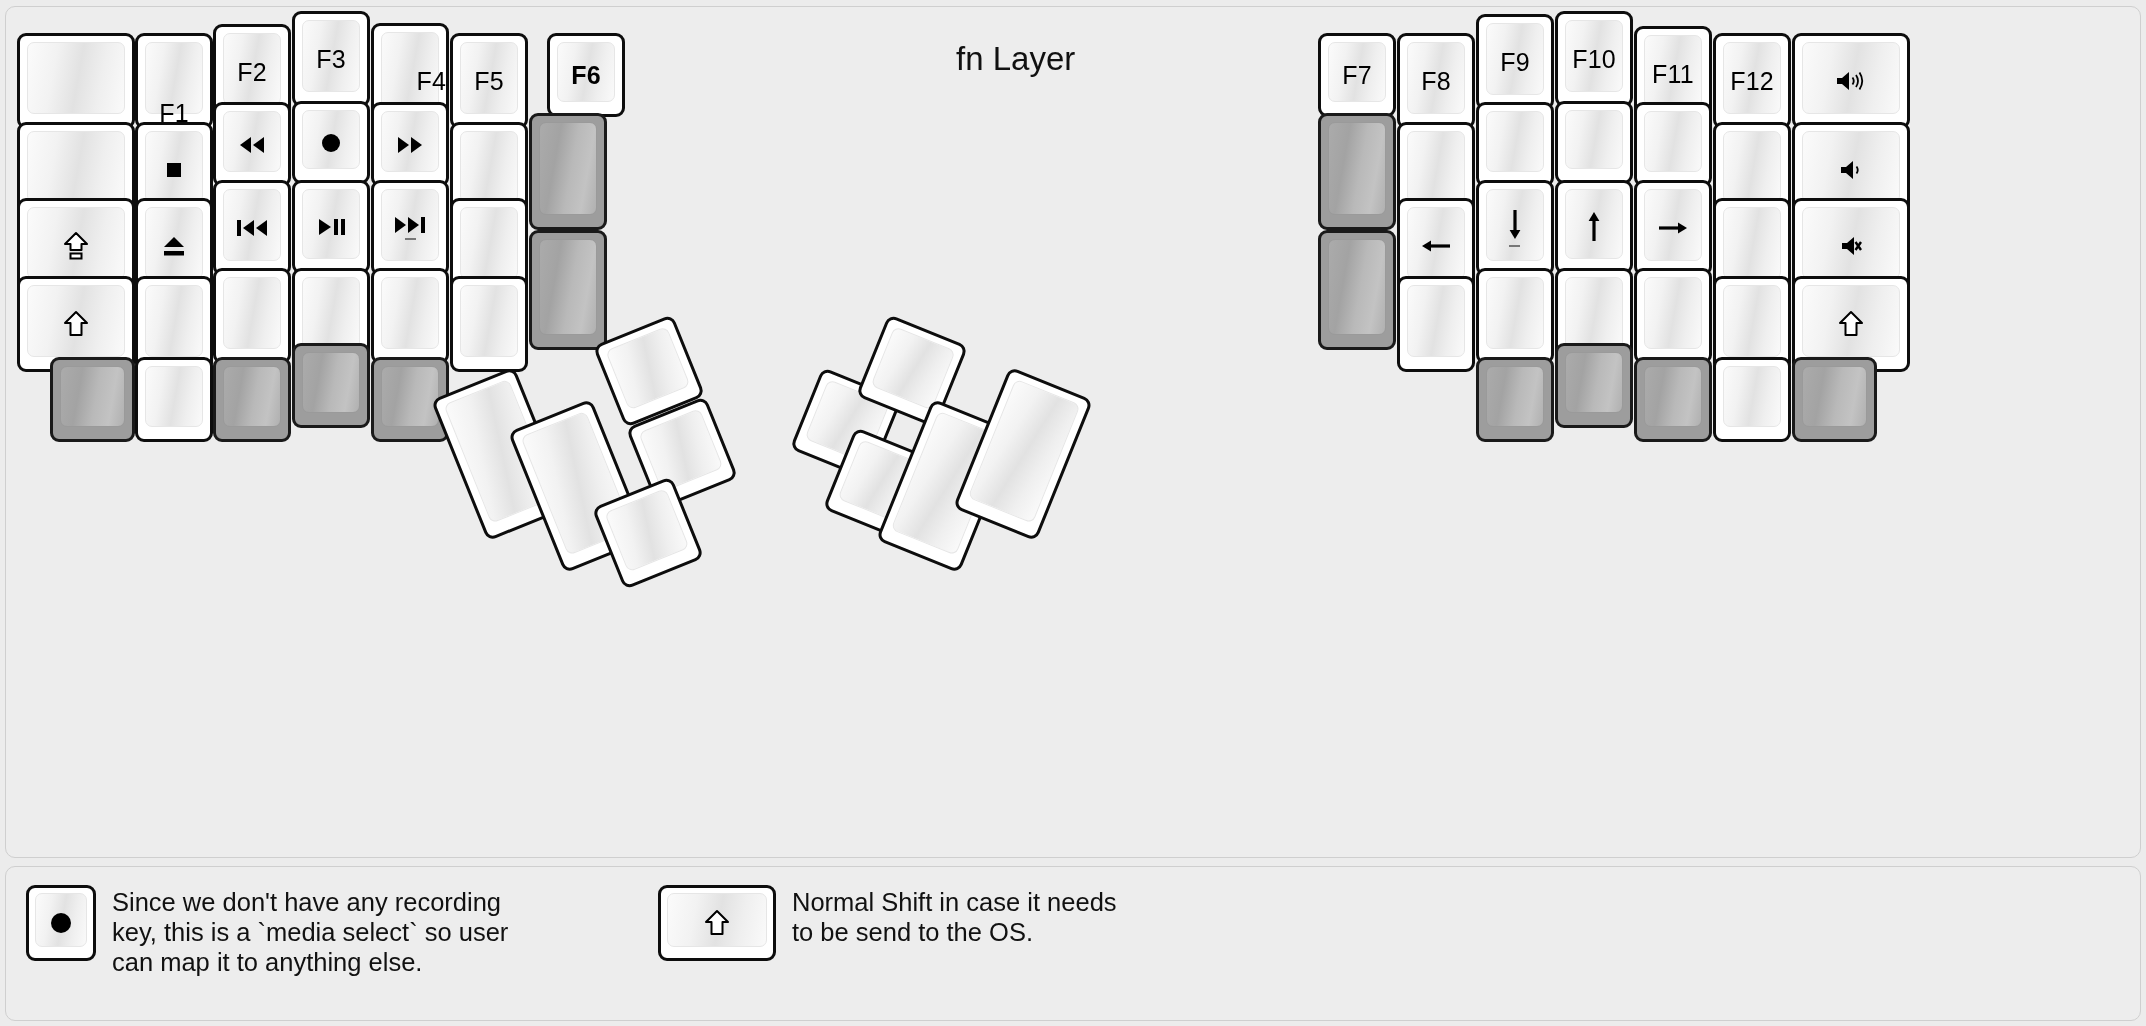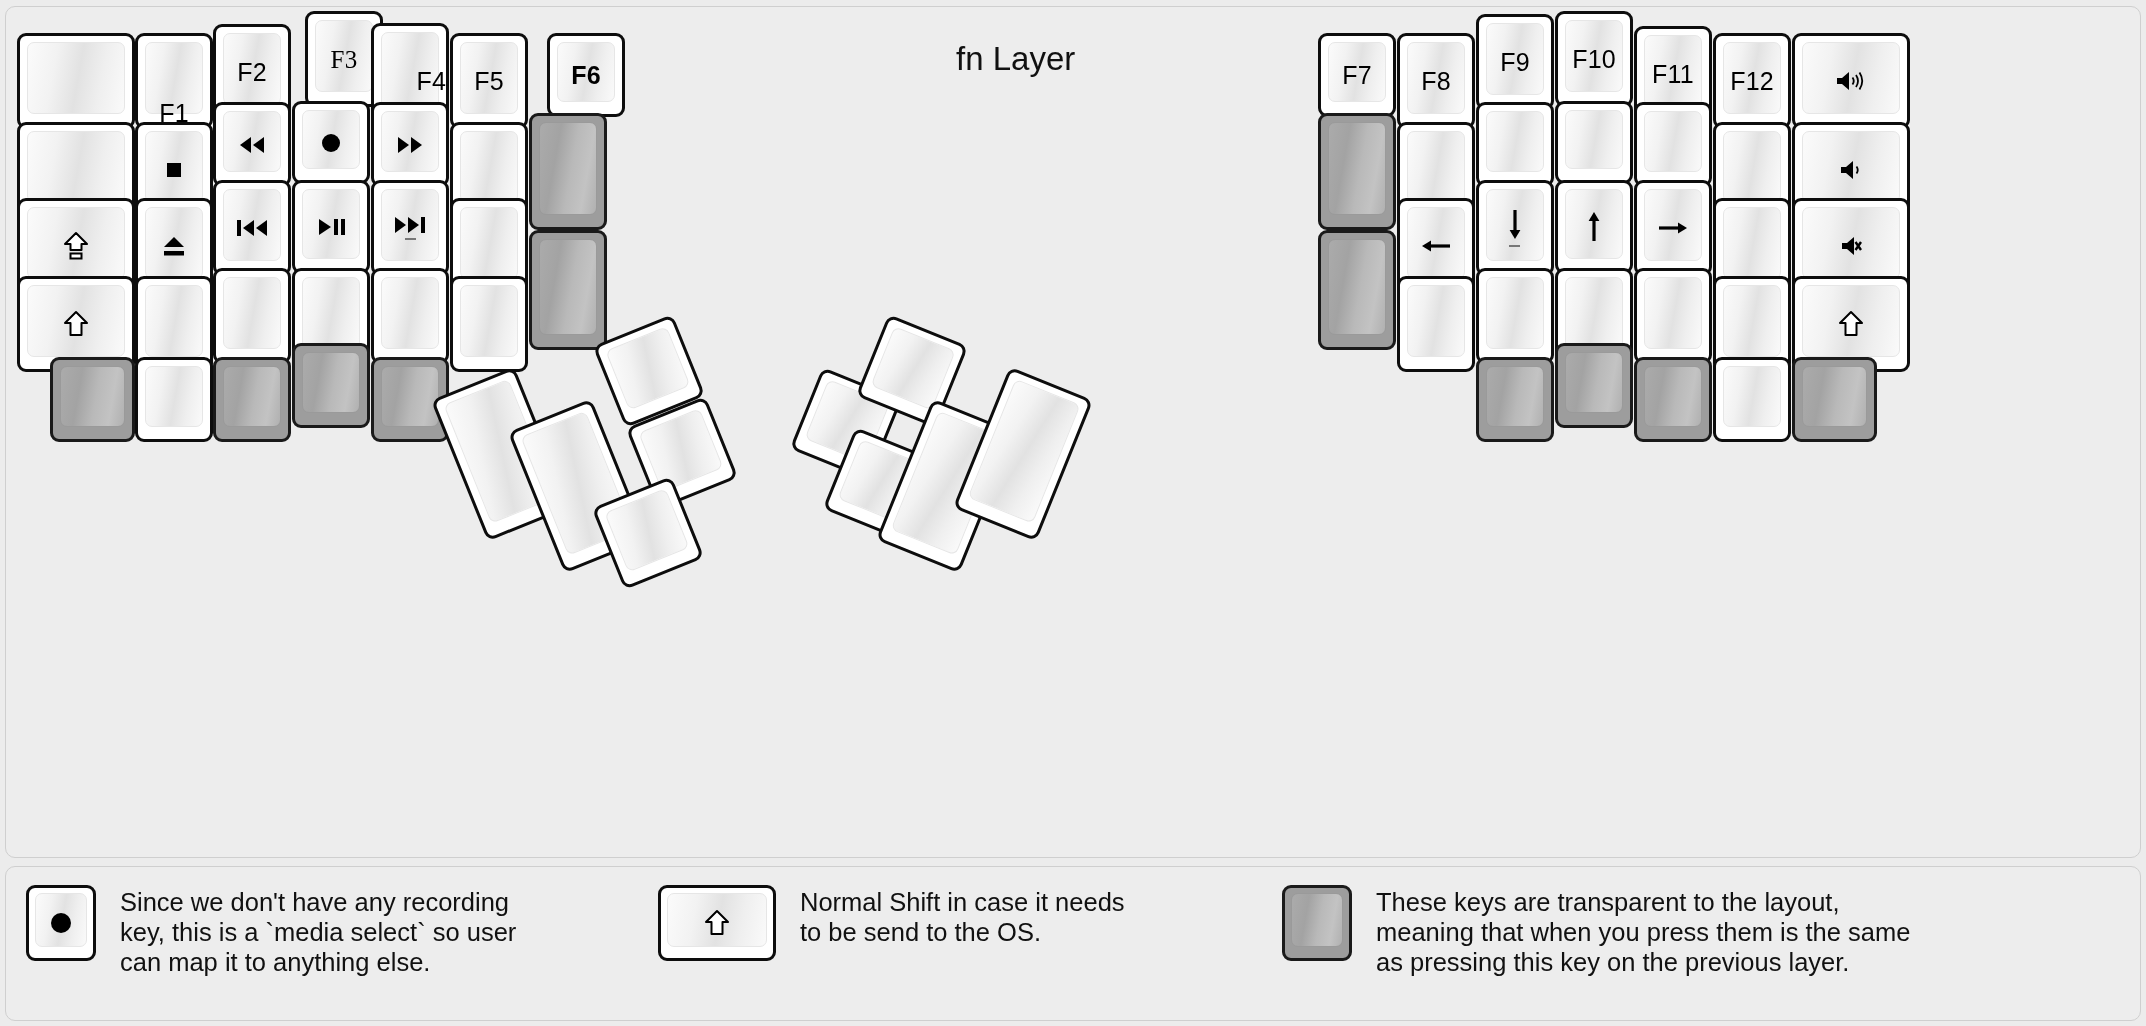--- a/index.html
+++ b/index.html
@@ -74,21 +74,21 @@
     position:absolute;left:6px;right:6px;top:5px;bottom:11px;border-radius:7px;
     background:linear-gradient(100deg,#fbfbfb 0%,#f2f2f2 28%,#e2e2e2 52%,#efefef 74%,#fafafa 100%);
     border:1px solid #e6e6e6;
   }
   .legend-key.trans{background:#9d9d9d;border-color:#1a1a1a;}
   .legend-key.trans .cap{
     background:linear-gradient(100deg,#ababab 0%,#a3a3a3 30%,#b9b9b9 55%,#c3c3c3 78%,#b0b0b0 100%);
     border:1px solid #9a9a9a;
   }
   .legend-text{
-    margin-left:24px;
+    margin-left:16px;
     font-size:25.5px;
     line-height:1.18;
     color:#111;
     white-space:pre-line;
     padding-top:2px;
   }
   #legend-0{left:26px;}
   #legend-0 .legend-key{width:70px;height:76px;}
   #legend-1{left:658px;}
   #legend-1 .legend-key{width:118px;height:76px;}
@@ -184,21 +184,21 @@
           </svg>
       </span>
     </div>
     <div class="key" style="left:213px;top:268px;width:78px;height:96px;">
         <span class="cap"></span>
       </div>
     <div class="key trans" style="left:213px;top:357px;width:78px;height:85px;">
         <span class="cap"></span>
       </div>
 
-    <div class="key" style="left:305px;top:11px;width:78px;height:96px;font-family:Liberation Serif, serif;">
+    <div class="key" style="left:292px;top:11px;width:78px;height:96px;">
       <span class="cap"></span>
       <span class="lg">F3</span>
     </div>
     <div class="key" style="left:292px;top:101px;width:78px;height:83px;">
       <span class="cap"></span>
       <span class="lg">
         <svg width="24" height="24" viewBox="0 0 24 24">
             <circle cx="12" cy="12" r="9" fill="#000"></circle>
           </svg>
       </span>
@@ -493,22 +493,14 @@
       <span class="lg">
         <svg width="26" height="28" viewBox="0 0 26 28">
             <path d="M13 2 L24 13 H18.5 V25 H7.5 V13 H2 Z" fill="#fff" stroke="#000" stroke-width="2" stroke-linejoin="round"></path>
           </svg>
       </span>
     </div>
     <div class="legend-text">Normal Shift in case it needs
 to be send to the OS.</div>
   </div>
 
-  <div class="legend-item" id="legend-2">
-    <div class="legend-key trans">
-      <span class="cap"></span>
-    </div>
-    <div class="legend-text">These keys are transparent to the layout,
-meaning that when you press them is the same
-as pressing this key on the previous layer.</div>
-  </div>
 
 </div>
 
 </body></html>

